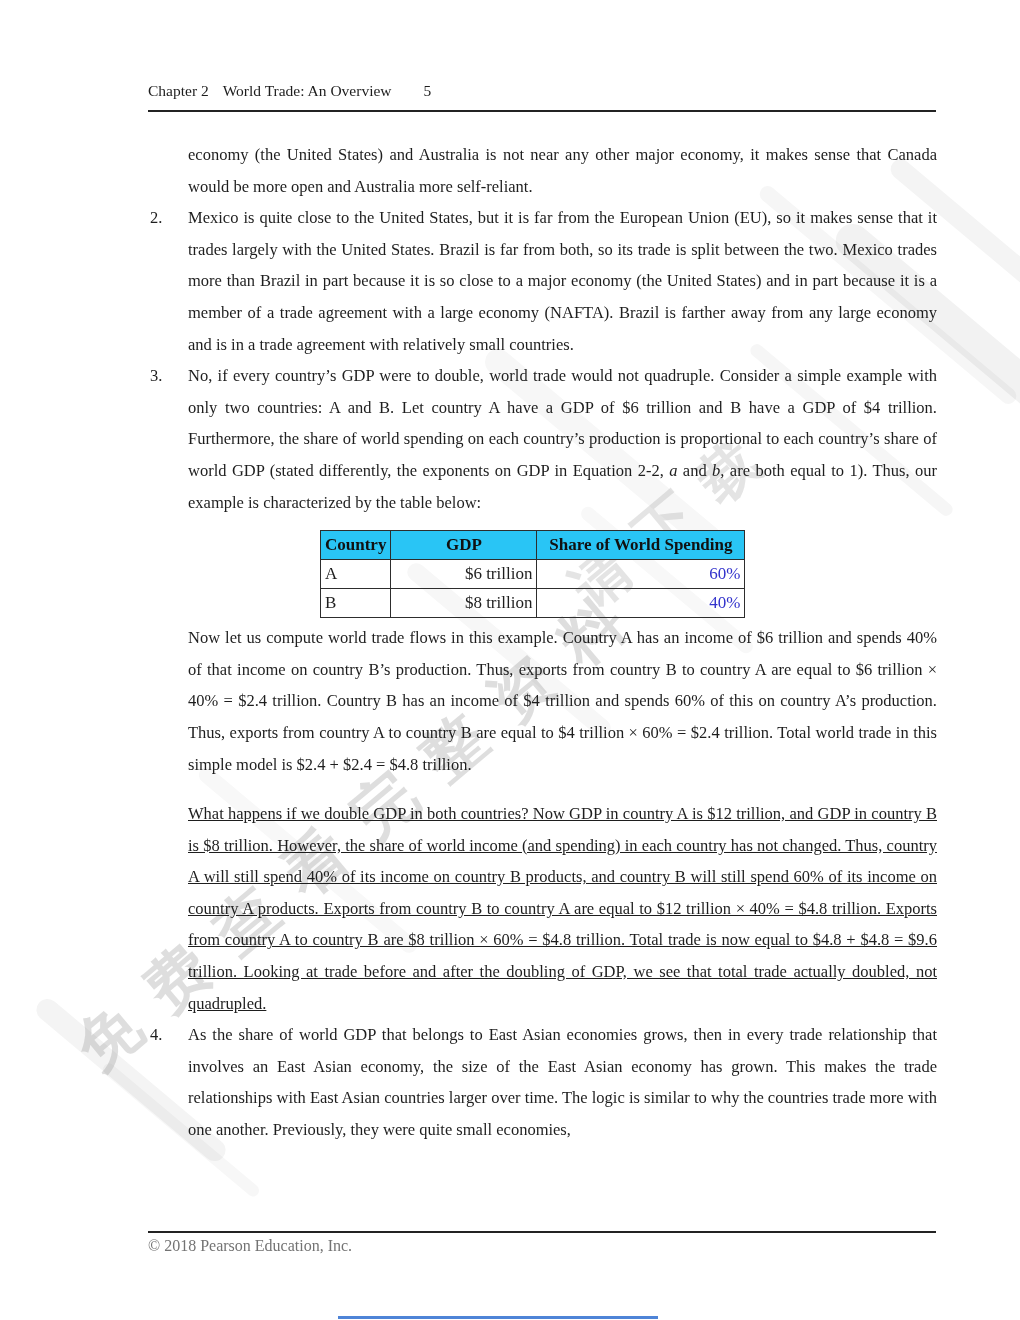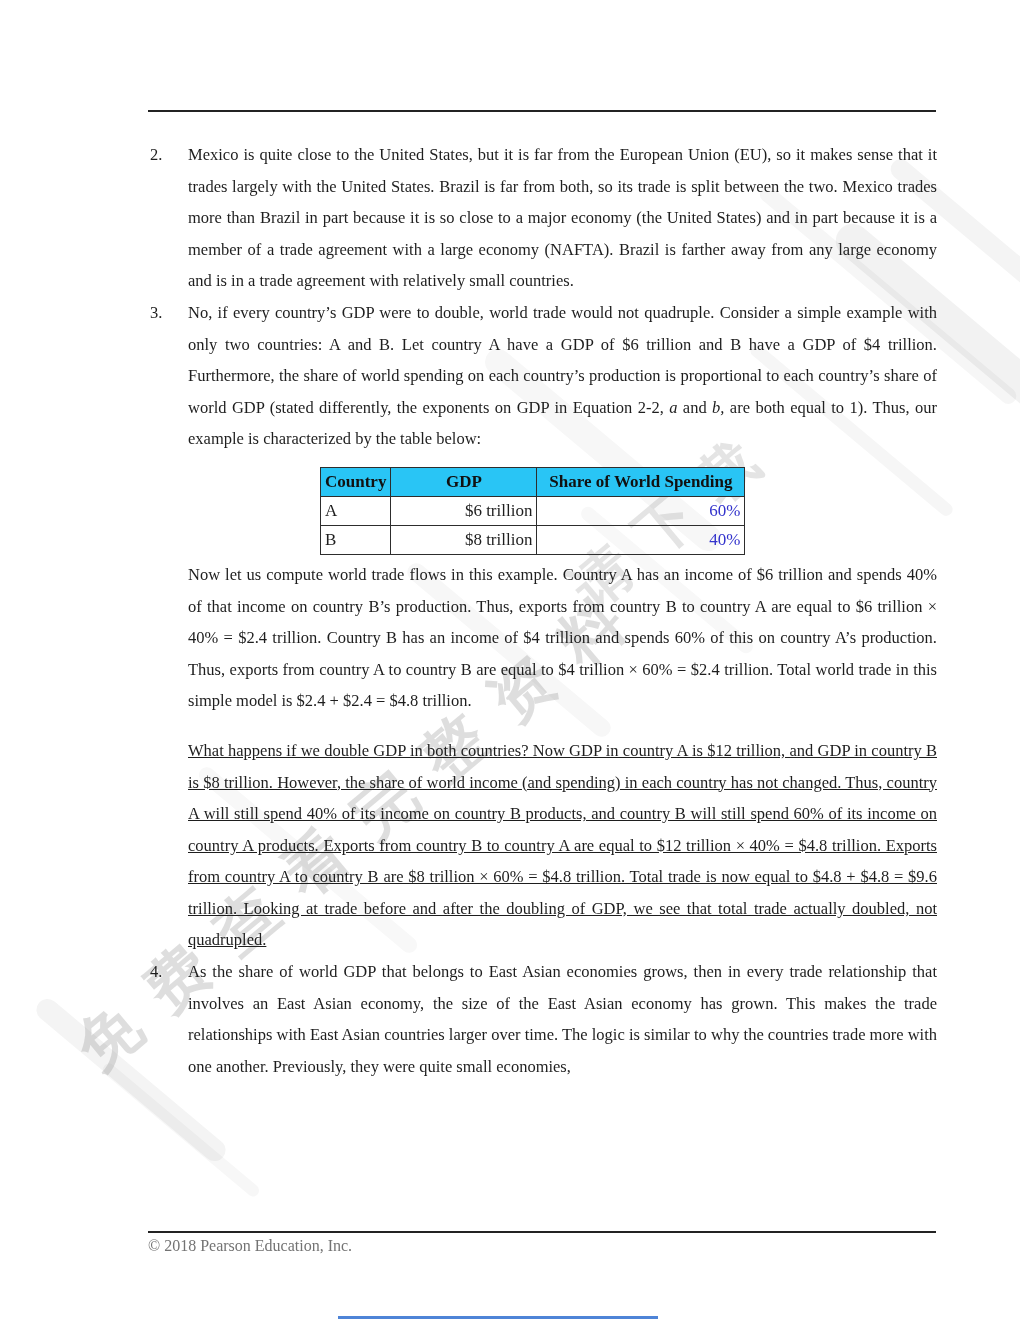--- a/index.html
+++ b/index.html
@@ -100,24 +100,28 @@
     <div class="streak s8"></div>
     <div class="streak s9"></div>
     <div class="streak s10"></div>
     <div class="wm-text wm-line1">免费查看完整资料</div>
     <div class="wm-text wm-line2">请下载</div>
     <div class="bottom-artifact"></div>
   </div>
 
   <div class="layer">
 
+    <div class="hdr">
+      <span>Chapter 2</span><span class="title">World Trade: An Overview</span><span class="pagenum">5</span>
+    </div>
     <div class="rule rule-top"></div>
 
     <div class="flow">
 
+      <p class="para">economy (the United States) and Australia is not near any other major economy, it makes sense that Canada would be more open and Australia more self-reliant.</p>
 
       <div class="item">
         <span class="num">2.</span>
         <span>Mexico is quite close to the United States, but it is far from the European Union (EU), so it makes sense that it trades largely with the United States. Brazil is far from both, so its trade is split between the two. Mexico trades more than Brazil in part because it is so close to a major economy (the United States) and in part because it is a member of a trade agreement with a large economy (NAFTA). Brazil is farther away from any large economy and is in a trade agreement with relatively small countries.</span>
       </div>
 
       <div class="item">
         <span class="num">3.</span>
         <span><span>No, if every country’s GDP were to double, world trade would not quadruple. Consider a simple example with only two countries: A and B. Let country A have a GDP of $6 trillion and B have a GDP of $4 trillion. Furthermore, the share of world spending on each country’s production is proportional to each country’s share of world GDP (stated differently, the exponents on GDP in Equation 2-2, </span><span class="ital">a</span><span> and </span><span class="ital">b,</span><span> are both equal to 1). Thus, our example is characterized by the table below:</span></span>
       </div>

